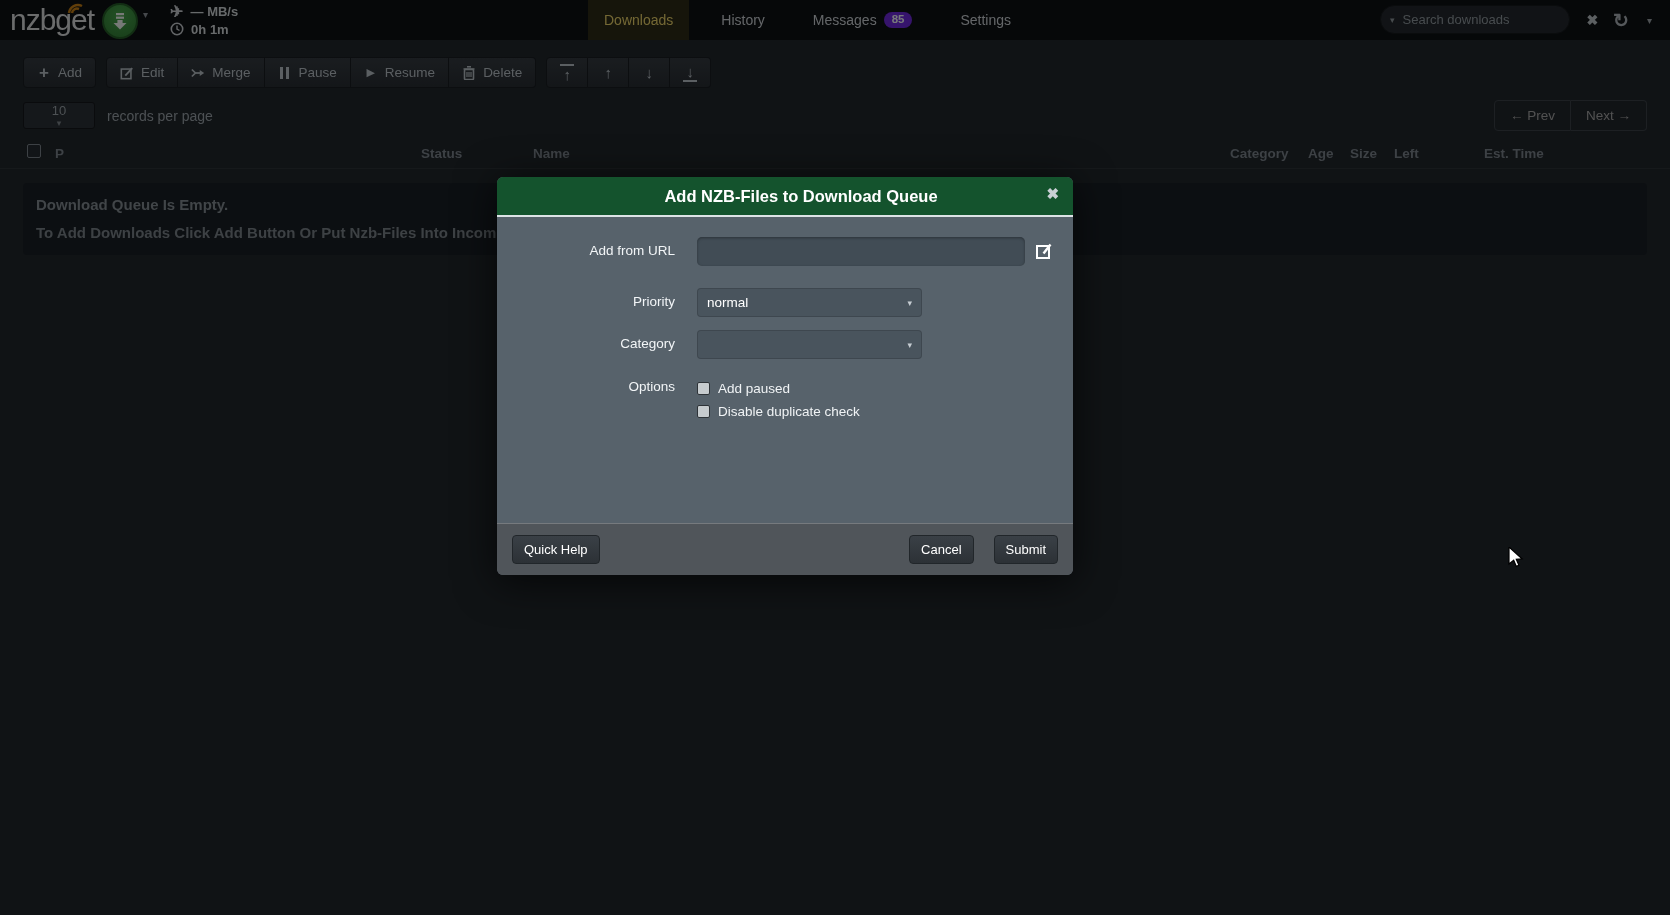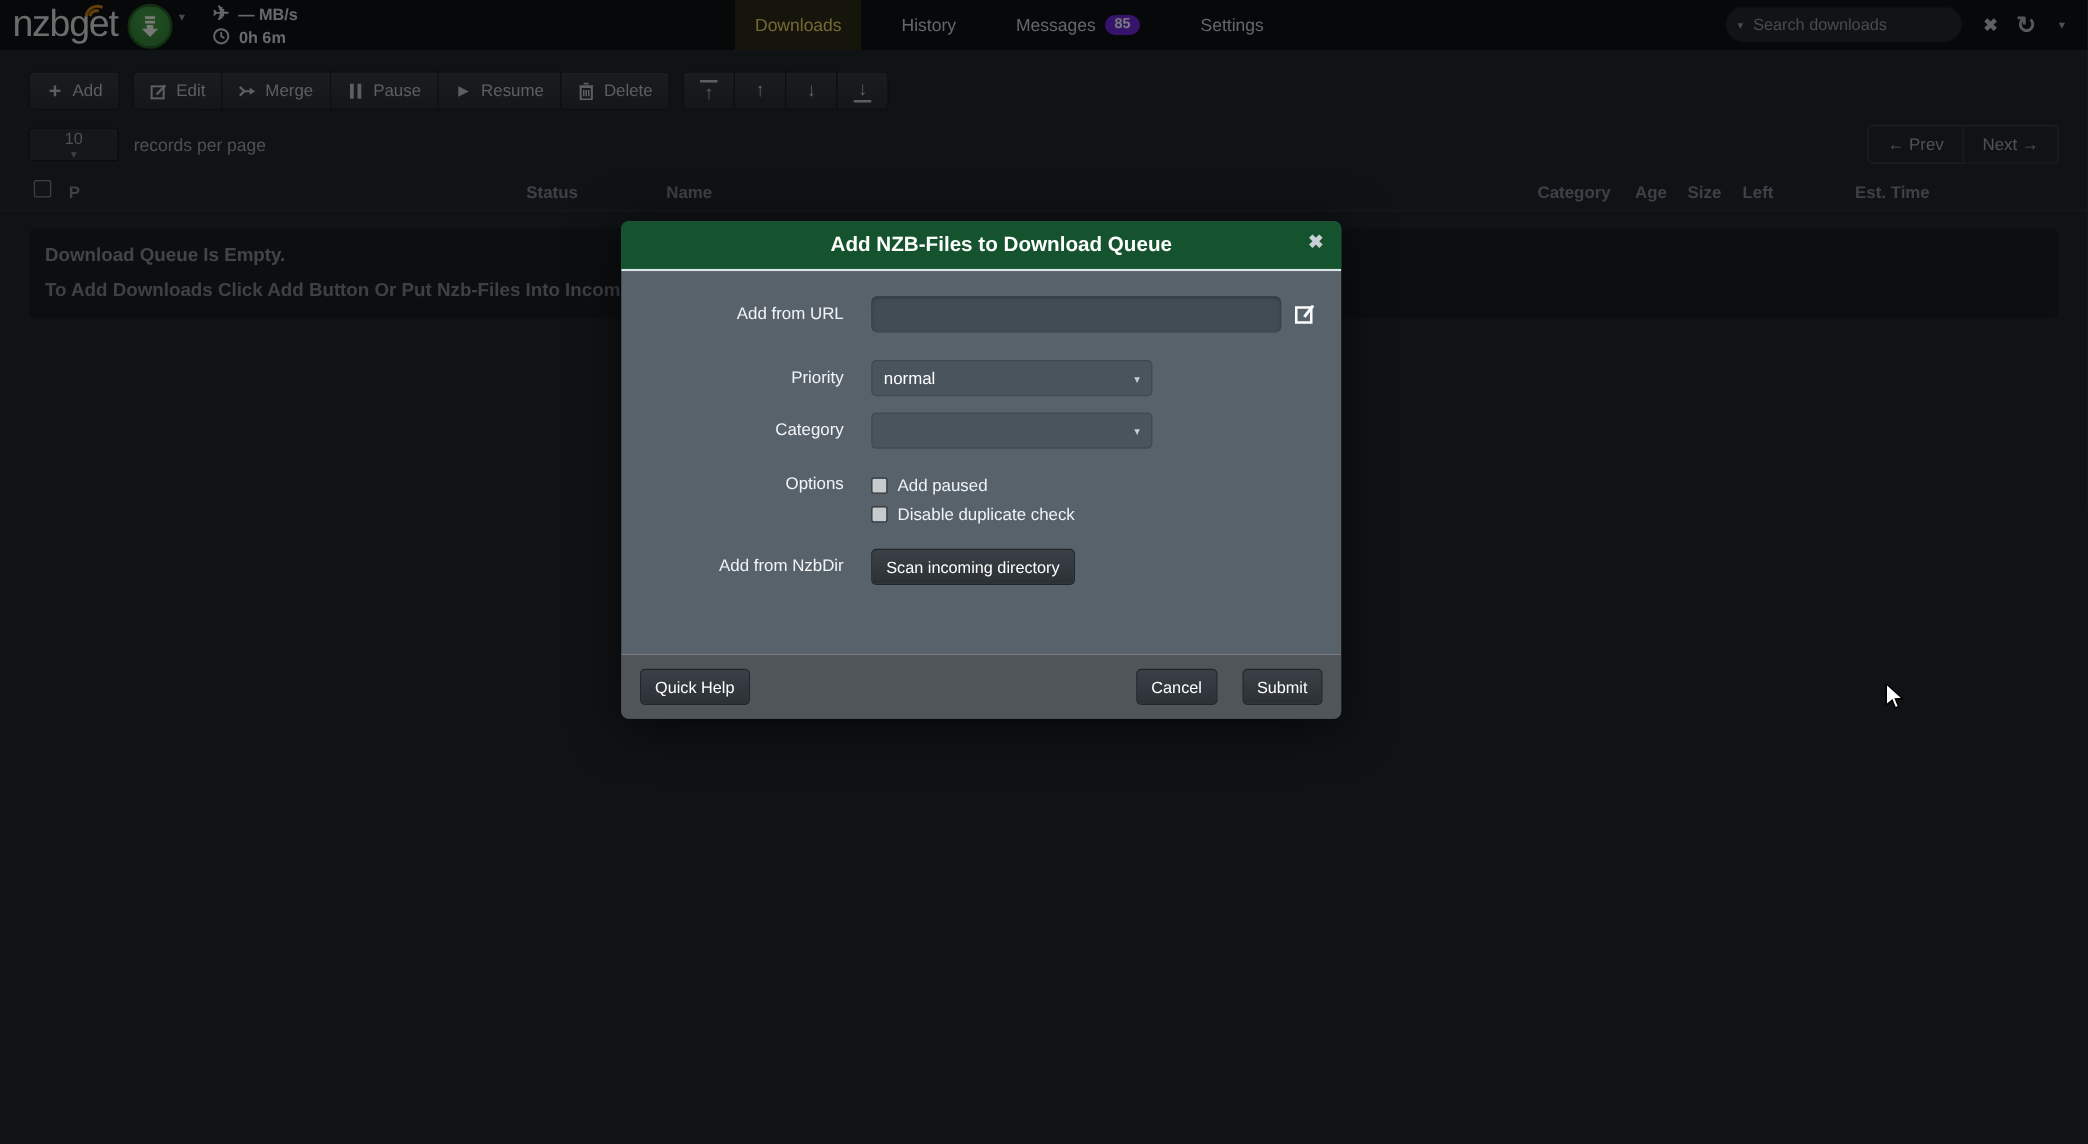--- a/index.html
+++ b/index.html
@@ -189,21 +189,21 @@
   <div class="status-block">
     <div class="status-line">
       <span class="plane-glyph">✈</span>
       <span>— MB/s</span>
     </div>
     <div class="status-line">
       <svg width="14" height="14" viewBox="0 0 14 14">
         <circle cx="7" cy="7" r="5.7" stroke="#c6cbce" stroke-width="1.6" fill="none"></circle>
         <path d="M7 3.5 L7 7 L9.5 8.5" stroke="#c6cbce" stroke-width="1.4" fill="none"></path>
       </svg>
-      <span>0h 6m</span>
+      <span>0h 1m</span>
     </div>
   </div>
   <div class="nav-tabs">
     <div class="tab active">
       <span>Downloads</span>
     </div>
     <div class="tab">
       <span>History</span>
     </div>
     <div class="tab">
@@ -367,24 +367,20 @@
           <span class="checkbox"></span>
           <span class="opt-text">Add paused</span>
         </div>
         <div class="opt-line">
           <span class="checkbox"></span>
           <span class="opt-text">Disable duplicate check</span>
         </div>
       </div>
     </div>
 
-    <div class="mrow" style="margin-top:20px">
-      <span class="mlabel">Add from NzbDir</span>
-      <span class="dark-btn">Scan incoming directory</span>
-    </div>
 
   </div>
   <div class="modal-footer">
     <span class="dark-btn">Quick Help</span>
     <span class="footer-spacer"></span>
     <span class="dark-btn">Cancel</span>
     <span class="dark-btn">Submit</span>
   </div>
 </div>
 

